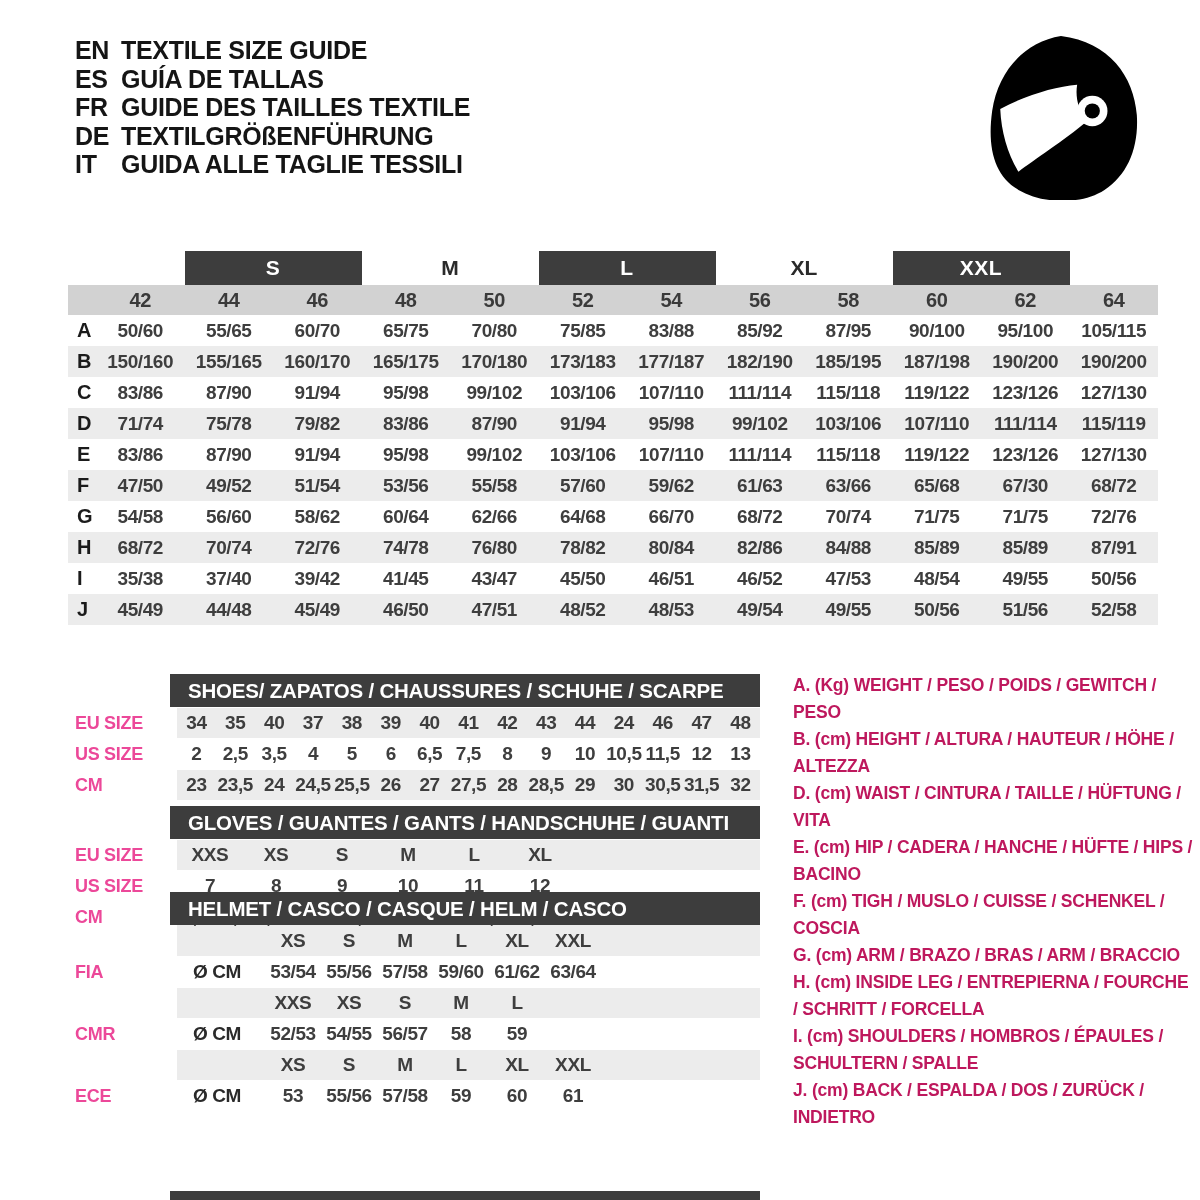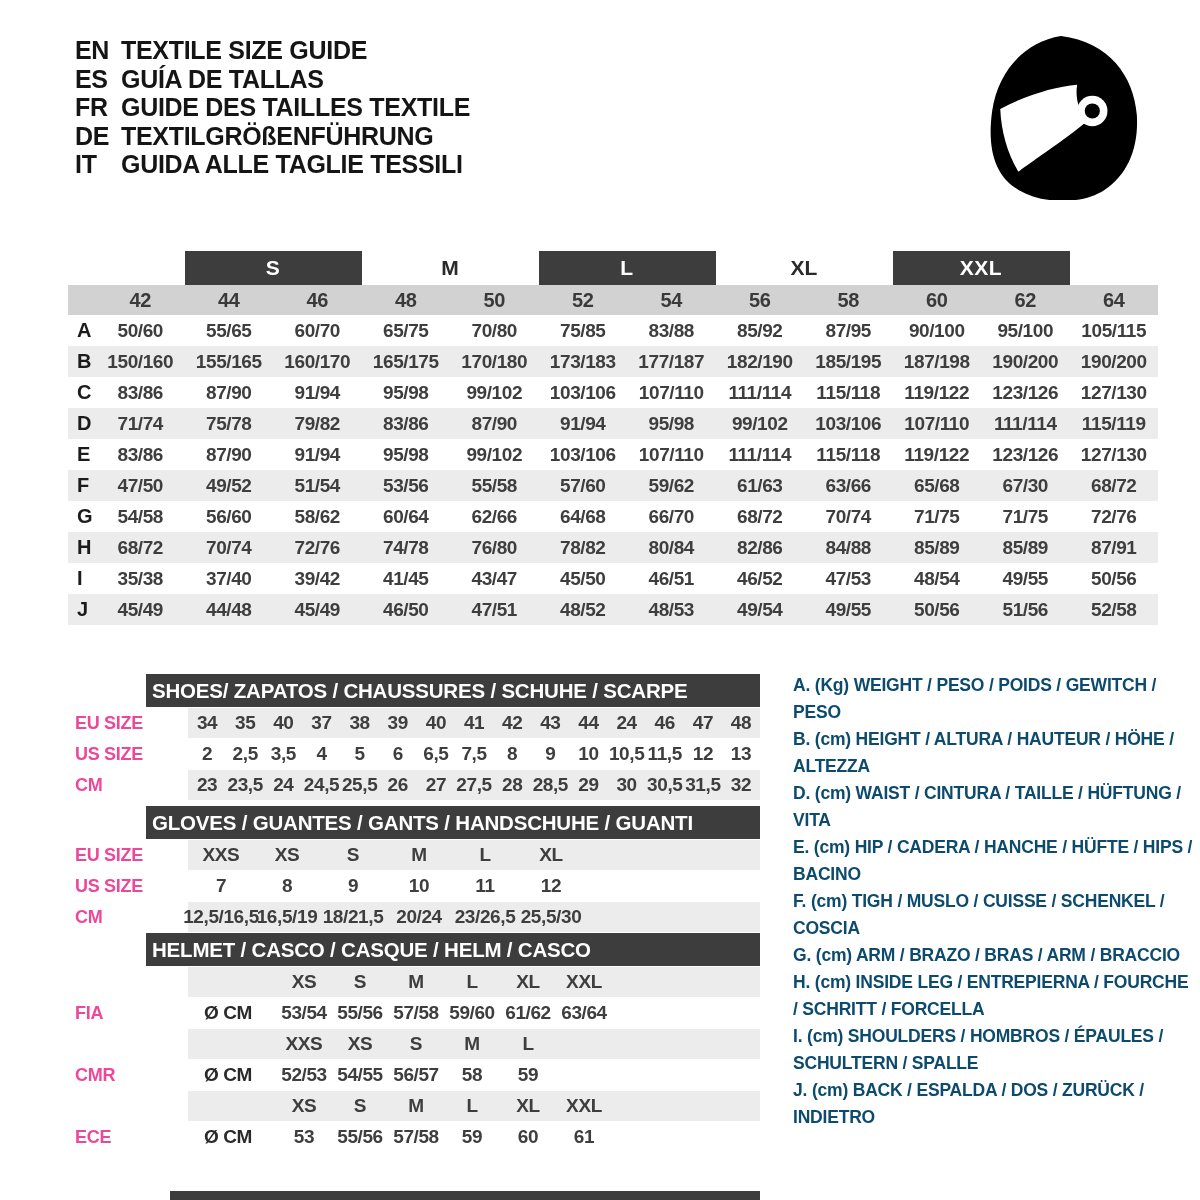--- a/index.html
+++ b/index.html
@@ -25,36 +25,36 @@
   .cell{display:flex;align-items:center;justify-content:center;font-size:19px;
         letter-spacing:-0.4px;color:#3e3e3e;white-space:nowrap;}
   .num-row .cell{color:#3a3a3a;font-size:20px;}
   .data-row{height:31px;}
   .data-row.striped{background:#ececec;}
   .letter-cell{display:flex;align-items:center;justify-content:flex-start;padding-left:9px;
                color:#1b1b1b;font-size:20px;}
 
   
   .section{position:absolute;left:68px;width:692px;}
-  .sec-header{margin-left:78px;height:33px;background:#3d3d3d;color:#fff;font-size:20.5px;
-              display:flex;align-items:center;padding-left:6px;letter-spacing:-0.2px;white-space:nowrap;}
+  .sec-header{margin-left:102px;height:33px;background:#3d3d3d;color:#fff;font-size:20.5px;
+              display:flex;align-items:center;padding-left:18px;letter-spacing:-0.2px;white-space:nowrap;}
   .sec-row{display:flex;height:30px;margin-top:1px;align-items:stretch;}
   .sec-label{width:102px;flex:0 0 102px;padding-left:7px;font-size:18px;color:#ec4899;
              display:flex;align-items:center;letter-spacing:-0.3px;}
-  .sec-values{flex:1;display:flex;align-items:stretch;margin-left:11px;}
+  .sec-values{flex:1;display:flex;align-items:stretch;}
   .sec-row.striped .sec-values{background:#ececec;}
   .sec-values .cell{font-size:19px;}
   .flex1{flex:1;}
   .w66{width:66px;flex:0 0 66px;}
   .w56{width:56px;flex:0 0 56px;}
   .unit-cell{width:72px;flex:0 0 72px;justify-content:flex-start;padding-left:16px;color:#2a2a2a;}
 
   
   .legend{position:absolute;left:793px;top:672px;width:404px;}
-  .legend-item{font-size:17.5px;line-height:27px;letter-spacing:-0.2px;color:#0c4a6e;}
+  .legend-item{font-size:17.5px;line-height:27px;letter-spacing:-0.2px;color:#be185d;}
 
   .bottom-bar{position:absolute;left:170px;top:1191px;width:590px;height:9px;background:#3d3d3d;}
 </style>
 </head>
 <body>
 
 <div class="page">
 
   <div class="lang-block" id="lang-list">
       <div class="lang-row">
@@ -359,21 +359,21 @@
         <div class="sec-values">
           <div class="cell w66">12,5/16,5</div>
           <div class="cell w66">16,5/19</div>
           <div class="cell w66">18/21,5</div>
           <div class="cell w66">20/24</div>
           <div class="cell w66">23/26,5</div>
           <div class="cell w66">25,5/30</div>
         </div>
       </div>
     </div>
-  <div class="section" id="helmet-section" style="top:933px;text-align:center;">
+  <div class="section" id="helmet-section" style="top:892px;text-align:center;">
       <div class="sec-header">HELMET / CASCO / CASQUE / HELM / CASCO</div>
       <div class="sec-row striped">
         <div class="sec-label"></div>
         <div class="sec-values">
           <div class="cell unit-cell"></div>
           <div class="cell w56">XS</div>
           <div class="cell w56">S</div>
           <div class="cell w56">M</div>
           <div class="cell w56">L</div>
           <div class="cell w56">XL</div>

